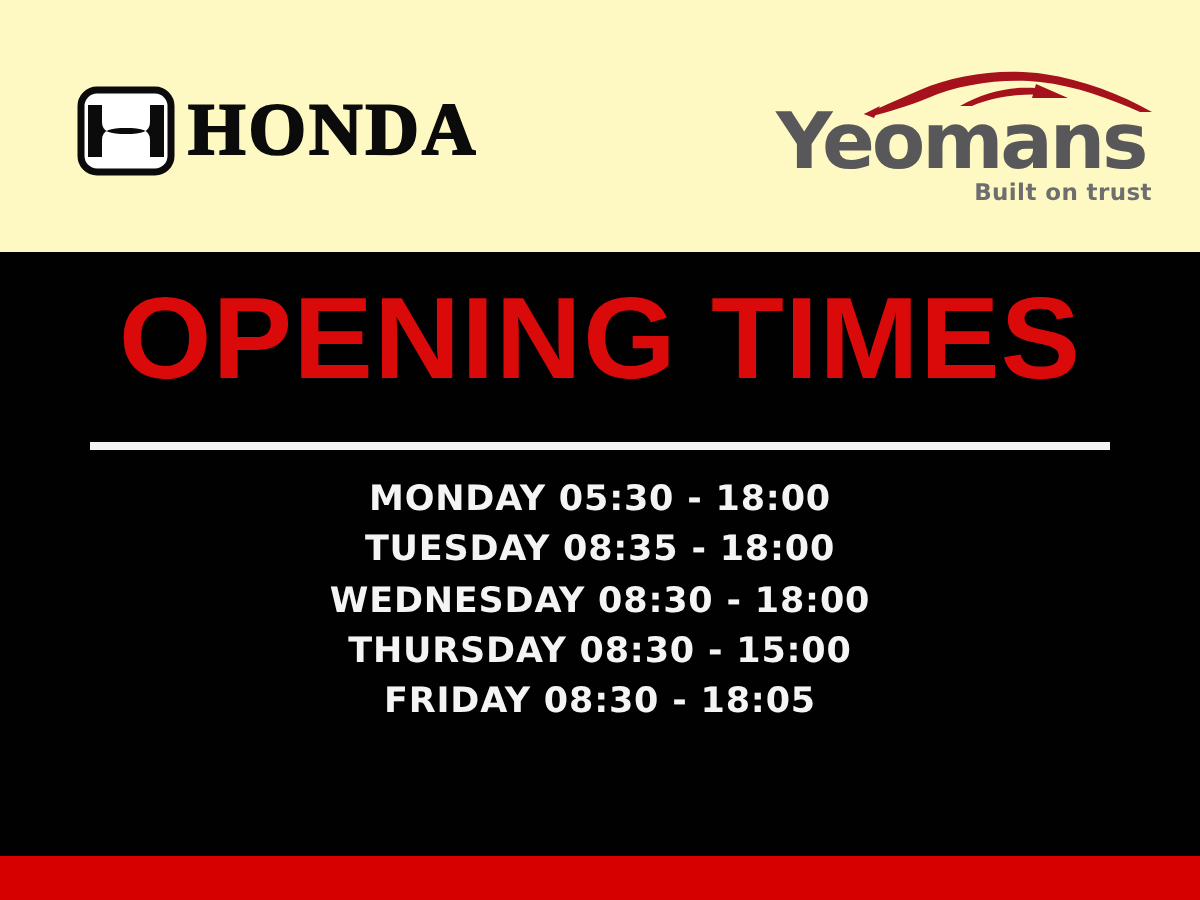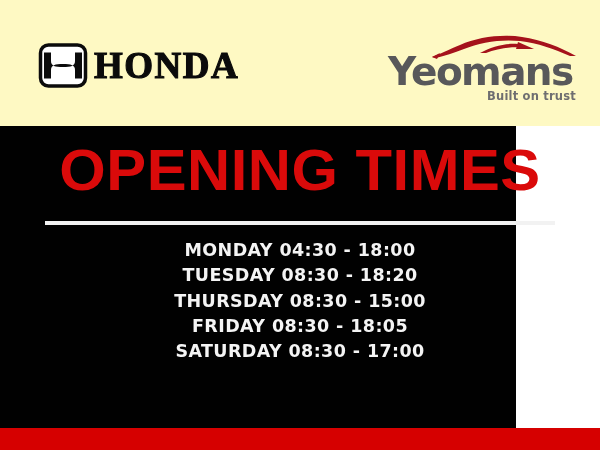--- a/index.html
+++ b/index.html
@@ -95,21 +95,21 @@
     letter-spacing: 0.2px;
     color: #6e6e70;
     white-space: nowrap;
   }
 
   
   .black-panel {
     position: absolute;
     left: 0;
     top: 126px;
-    width: 516px;
+    width: 600px;
     height: 302px;
     background: #010101;
   }
 
   .panel-title {
     position: absolute;
     left: 0;
     top: 14px;
     width: 600px;
     text-align: center;
@@ -218,24 +218,24 @@
 
   </div>
 
   <div class="black-panel">
 
     <div class="panel-title">OPENING TIMES</div>
 
     <div class="title-rule"></div>
 
     <div class="hours-list">
-      <div class="hours-row">MONDAY 04:30 - 18:00</div>
-      <div class="hours-row">TUESDAY 08:30 - 18:20</div>
+      <div class="hours-row">MONDAY 05:30 - 18:00</div>
+      <div class="hours-row">TUESDAY 08:35 - 18:00</div>
+      <div class="hours-row">WEDNESDAY 08:30 - 18:00</div>
       <div class="hours-row">THURSDAY 08:30 - 15:00</div>
       <div class="hours-row">FRIDAY 08:30 - 18:05</div>
-      <div class="hours-row">SATURDAY 08:30 - 17:00</div>
     </div>
 
   </div>
 
   <div class="bottom-bar"></div>
 
 </div>
 
 </body></html>

